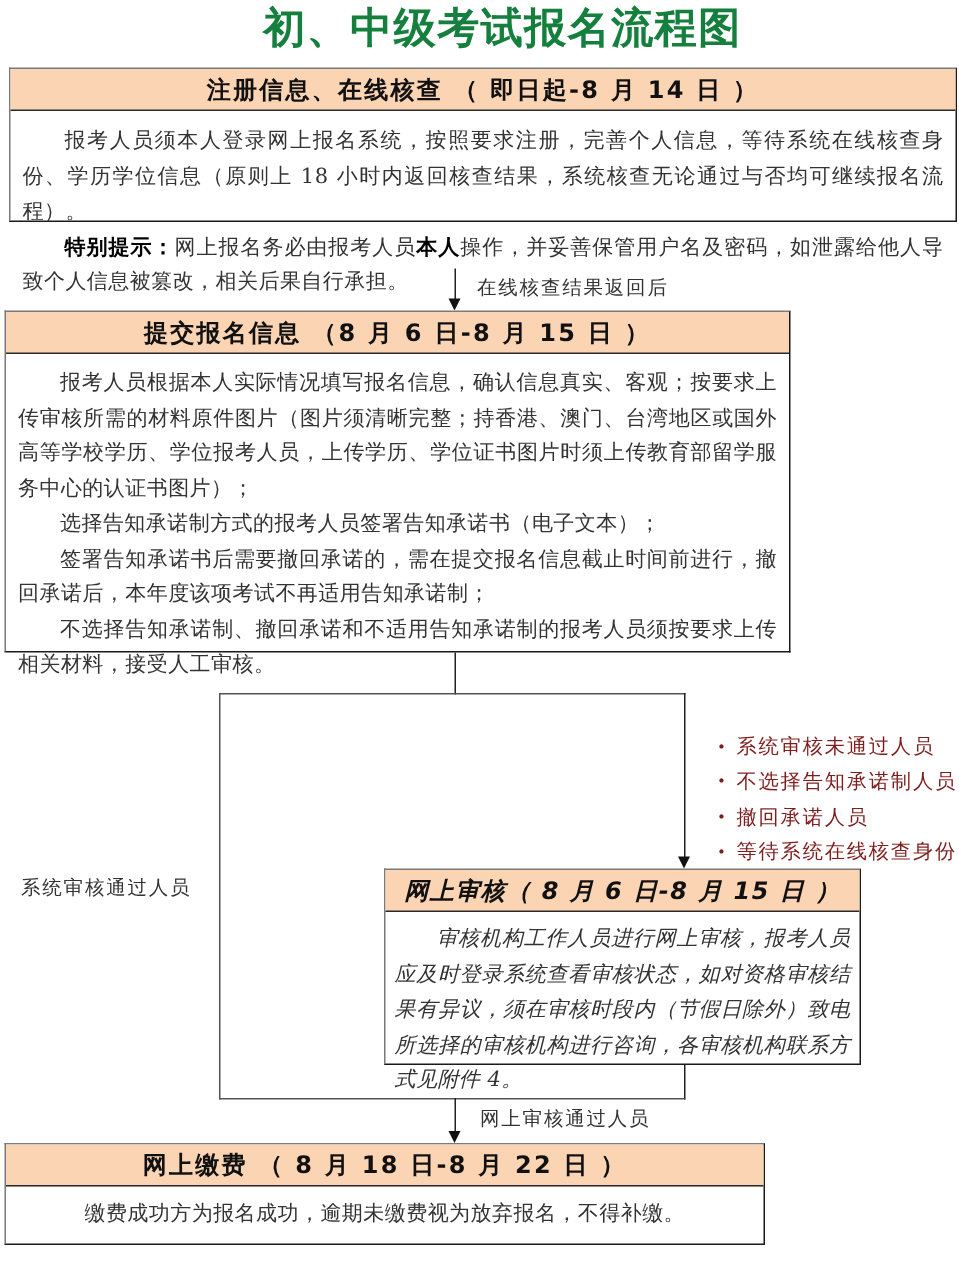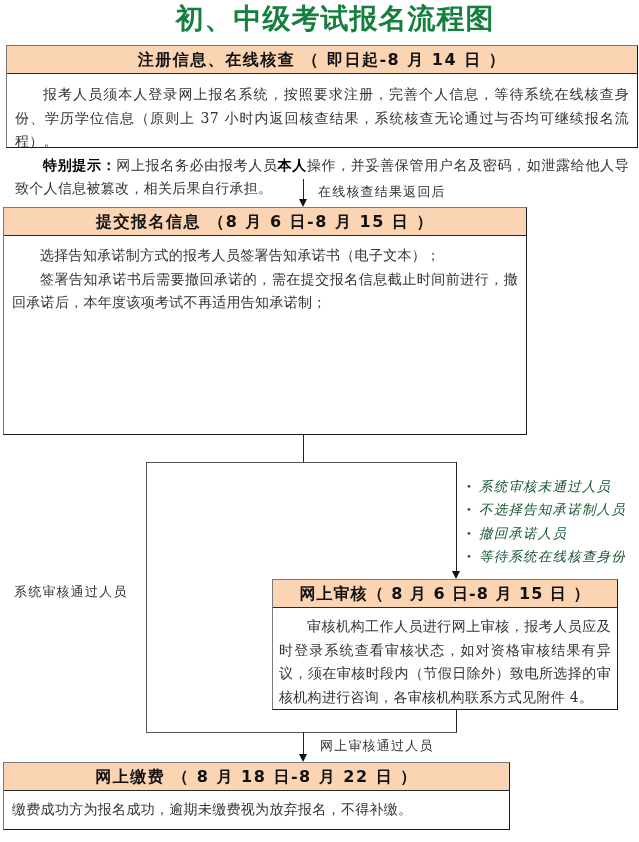--- a/index.html
+++ b/index.html
@@ -28,82 +28,83 @@
       font-family:"DejaVu Sans","Liberation Sans",sans-serif;
       font-size:16px; letter-spacing:1.5px; white-space:pre;
     }
     .box-body {
       box-sizing:border-box; padding:7px 8px 0 8px;
       font-size:14px; line-height:23.5px; text-align:justify;
       letter-spacing:0.3px; color:#333;
     }
     .box-body p { margin:0; text-indent:2em; }
     .box-body b { color:#000; font-weight:bold; }
-    .center-body { text-align:left; padding-top:7px;font-family:Liberation Serif, serif; }
+    .center-body { text-align:center; padding-top:7px;font-family:Liberation Serif, serif; }
     .line { position:absolute; background:#222; }
     .line.gray { background:#555; }
     .arrow {
       position:absolute; width:0; height:0;
       border-left:4px solid transparent; border-right:4px solid transparent;
       border-top:8px solid #111;
     }
     .conn-label {
       position:absolute; font-size:13px; color:#333; letter-spacing:1.2px;
       white-space:nowrap;
     }
     .bullets {
-      position:absolute; left:462px; top:471px; margin:4px; padding:0;
-      list-style:none; font-size:13.5px; line-height:23.3px; color:#14532d;
+      position:absolute; left:462px; top:471px; margin:16px; padding:0;
+      list-style:none; font-size:13.5px; line-height:23.3px; color:#7f1d1d;
       letter-spacing:1.2px;
-      font-style:italic;
     }
     .bullets li { white-space:nowrap; }
     .bullet-dot { display:inline-block; width:13px; font-size:10px; vertical-align:1px; }
   </style>
 </head>
 <body>
 
 <div class="title">初、中级考试报名流程图</div>
 
 <div class="box" style="left:6px; top:45px; width:632px; height:103px;">
   <div class="box-header">注册信息、在线核查 （ 即日起-8 月 14 日 ）</div>
   <div class="box-body" style="padding-top:9px;">
-    <p>报考人员须本人登录网上报名系统，按照要求注册，完善个人信息，等待系统在线核查身份、学历学位信息（原则上 37 小时内返回核查结果，系统核查无论通过与否均可继续报名流程）。</p>
+    <p>报考人员须本人登录网上报名系统，按照要求注册，完善个人信息，等待系统在线核查身份、学历学位信息（原则上 18 小时内返回核查结果，系统核查无论通过与否均可继续报名流程）。</p>
     <p><b>特别提示：</b><span>网上报名务必由报考人员</span><b>本人</b><span>操作，并妥善保管用户名及密码，如泄露给他人导致个人信息被篡改，相关后果自行承担。</span></p>
   </div>
 </div>
 
 <div class="line" style="left:303px; top:179px; width:1px; height:21px;"></div>
 <div class="arrow" style="left:299px; top:199px;"></div>
 <div class="conn-label" style="left:318px; top:183px;text-align:center;">在线核查结果返回后</div>
 
 <div class="box" style="left:3px; top:207px; width:524px; height:228px;">
   <div class="box-header">提交报名信息 （8 月 6 日-8 月 15 日 ）</div>
   <div class="box-body" style="padding-top:8px;">
+    <p>报考人员根据本人实际情况填写报名信息，确认信息真实、客观；按要求上传审核所需的材料原件图片（图片须清晰完整；持香港、澳门、台湾地区或国外高等学校学历、学位报考人员，上传学历、学位证书图片时须上传教育部留学服务中心的认证书图片）；</p>
     <p>选择告知承诺制方式的报考人员签署告知承诺书（电子文本）；</p>
     <p>签署告知承诺书后需要撤回承诺的，需在提交报名信息截止时间前进行，撤回承诺后，本年度该项考试不再适用告知承诺制；</p>
+    <p>不选择告知承诺制、撤回承诺和不适用告知承诺制的报考人员须按要求上传相关材料，接受人工审核。</p>
   </div>
 </div>
 
 <div class="line" style="left:303px; top:435px; width:1px; height:28px;"></div>
 <div class="line gray" style="left:146px; top:462px; width:311px; height:1px;"></div>
 <div class="line gray" style="left:146px; top:462px; width:1px; height:271px;"></div>
 <div class="line" style="left:456px; top:462px; width:1px; height:110px;"></div>
 <div class="arrow" style="left:452px; top:571px;"></div>
 
 <div class="conn-label" style="left:14px; top:583px;">系统审核通过人员</div>
 
 <ul class="bullets">
   <li><span class="bullet-dot">•</span><span>系统审核未通过人员</span></li>
   <li><span class="bullet-dot">•</span><span>不选择告知承诺制人员</span></li>
   <li><span class="bullet-dot">•</span><span>撤回承诺人员</span></li>
   <li><span class="bullet-dot">•</span><span>等待系统在线核查身份</span></li>
 </ul>
 
-<div class="box" style="left:272px; top:579px; width:346px; height:131px;">
+<div class="box" style="left:256px; top:579px; width:318px; height:131px;font-style:italic;">
   <div class="box-header" style="letter-spacing:1px;">网上审核（ 8 月 6 日-8 月 15 日 ）</div>
   <div class="box-body" style="padding:7px 6px 0 6px;">
     <p>审核机构工作人员进行网上审核，报考人员应及时登录系统查看审核状态，如对资格审核结果有异议，须在审核时段内（节假日除外）致电所选择的审核机构进行咨询，各审核机构联系方式见附件 4。</p>
   </div>
 </div>
 
 <div class="line" style="left:456px; top:710px; width:1px; height:23px;"></div>
 <div class="line gray" style="left:146px; top:732px; width:311px; height:1px;"></div>
 <div class="line" style="left:303px; top:732px; width:1px; height:23px;"></div>
 <div class="arrow" style="left:299px; top:754px;"></div>

